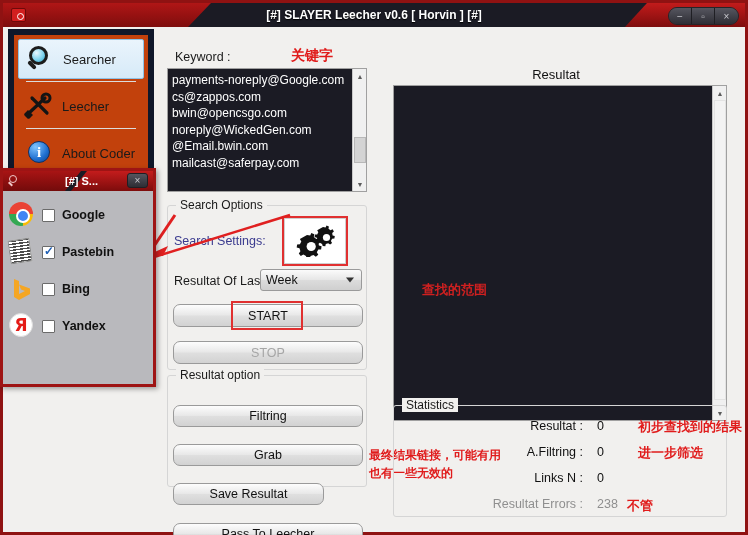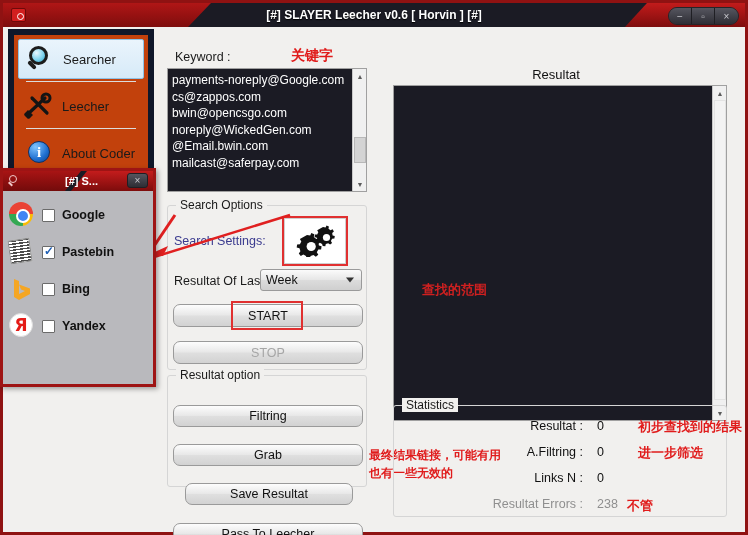--- a/index.html
+++ b/index.html
@@ -438,21 +438,21 @@
     <div class="wbtn" style="left:170px; top:277px; width:190px; height:23px;">START</div>
     <div class="redbox" style="left:228px; top:274px; width:72px; height:29px;"></div>
 
     <div class="wbtn disabled" style="left:170px; top:314px; width:190px; height:23px;">STOP</div>
 
     <div class="groupbox" style="left:164px; top:348px; width:200px; height:112px;">
       <div class="gb-title">Resultat option</div>
     </div>
     <div class="wbtn" style="left:170px; top:378px; width:190px; height:22px;">Filtring</div>
     <div class="wbtn" style="left:170px; top:417px; width:190px; height:22px;">Grab</div>
-    <div class="wbtn" style="left:182px; top:456px; width:168px; height:22px;">Save Resultat</div>
+    <div class="wbtn" style="left:170px; top:456px; width:151px; height:22px;">Save Resultat</div>
     <div class="wbtn" style="left:170px; top:496px; width:190px; height:22px;">Pass To Leecher</div>
 
     <div class="cn" style="left:366px; top:420px; font-size:12px;">最终结果链接，可能有用</div>
     <div class="cn" style="left:366px; top:438px; font-size:12px;">也有一些无效的</div>
 
     <div class="res-title">Resultat</div>
     <div class="res-box">
       <div class="res-note">查找的范围</div>
       <div class="vscroll">
         <div class="arrow up">▲</div>

